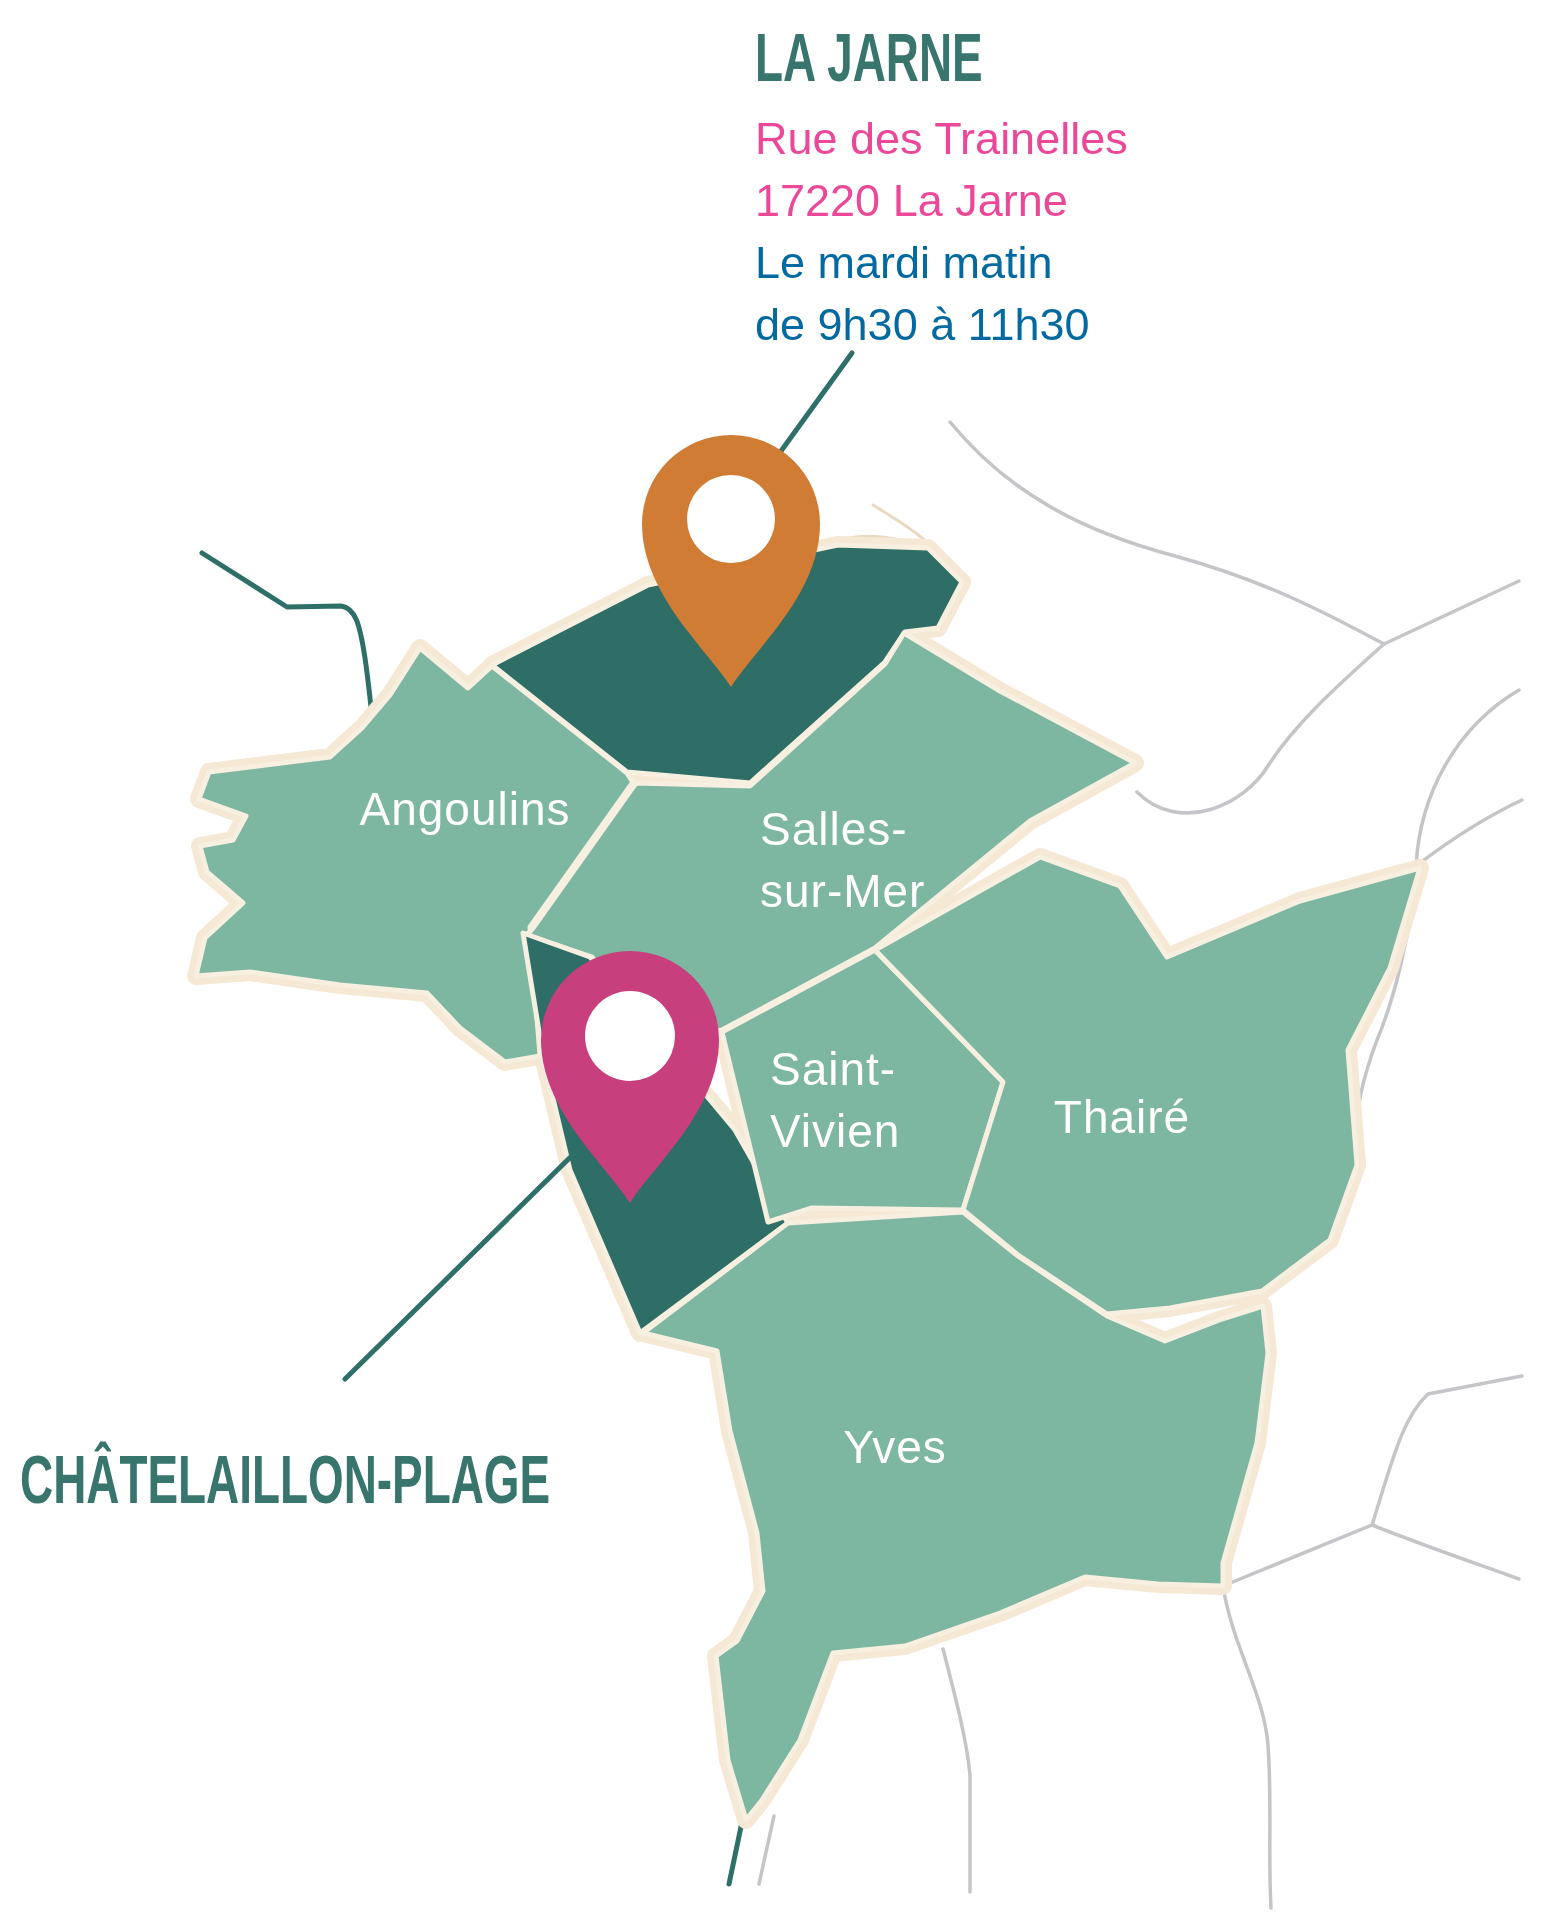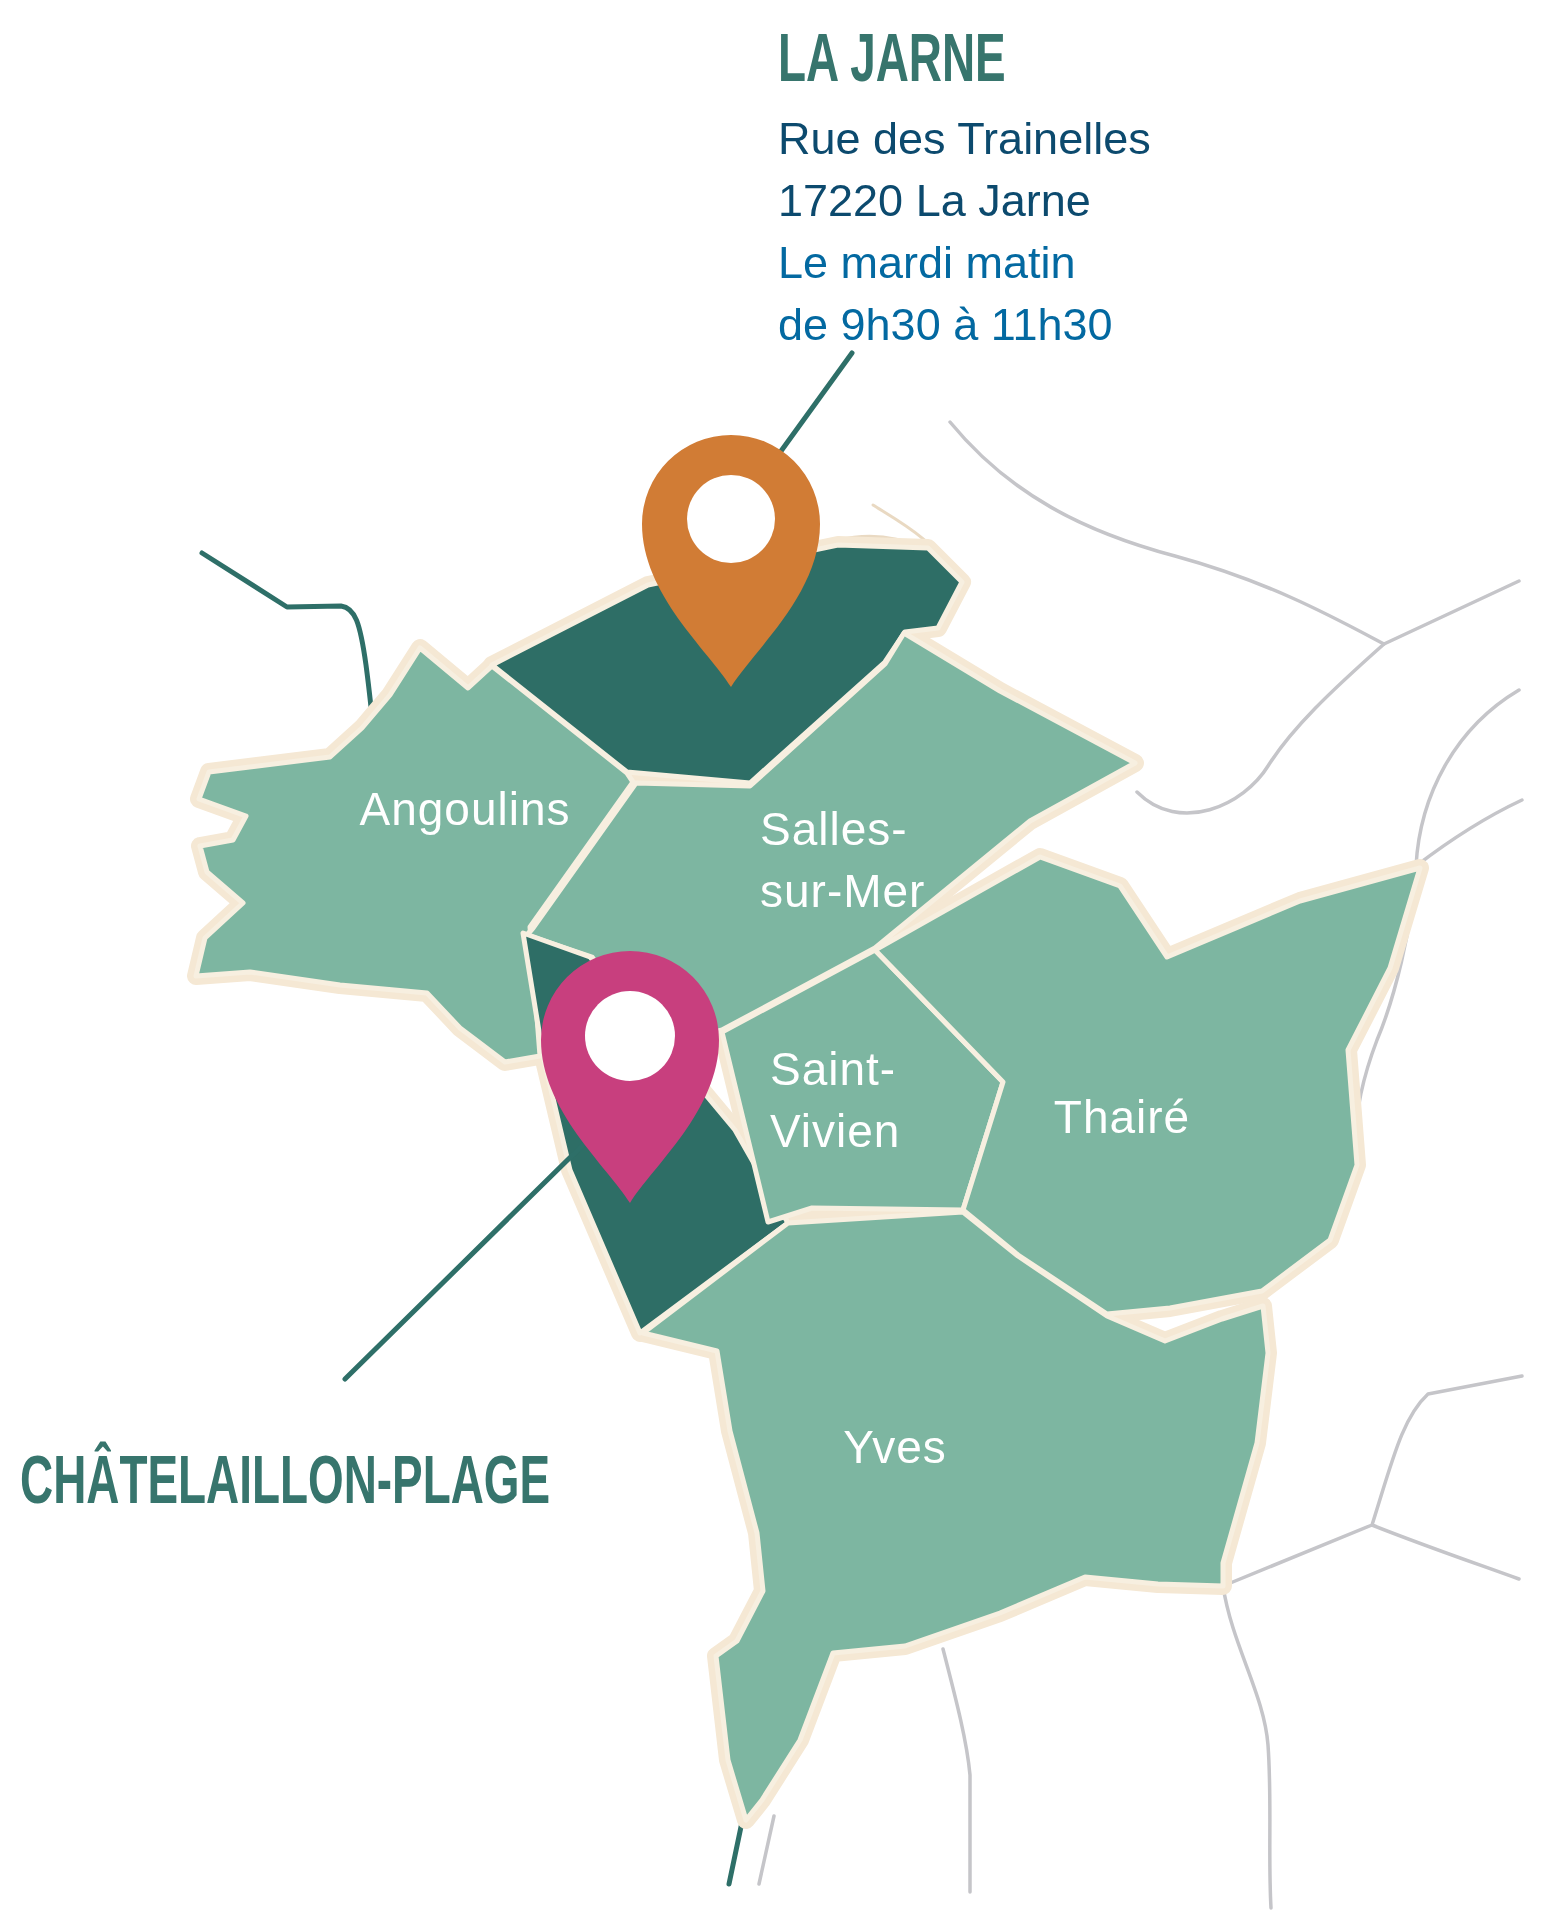--- a/index.html
+++ b/index.html
@@ -20,21 +20,21 @@
     color:#37756d;
     letter-spacing:0px;
     white-space:nowrap;
   }
   .block-title .squeeze{
     display:inline-block;
     transform:scale(0.74,1.12);
     transform-origin:left bottom;
   }
   .block-lines{font-size:45px;line-height:62px;white-space:nowrap;}
-  .addr{color:#0c4a6e;}
+  .addr{color:#ec4899;}
   .sched-orange{color:#0369a1;}
   .sched-pink{color:#c93e7e;}
 
   .map-label{
     position:absolute;
     color:#ffffff;
     font-size:46px;
     line-height:62px;
     letter-spacing:1px;
     white-space:nowrap;
@@ -90,21 +90,21 @@
     <g>
       <path d="M731,687 C708,650 642,594 642,524 A89,89 0 1 1 820,524 C820,594 754,650 731,687 Z" fill="#d17c35"></path>
       <circle cx="731" cy="519" r="44" fill="#ffffff"></circle>
     </g>
     <g>
       <path d="M630,1203 C607,1166 541,1110 541,1040 A89,89 0 1 1 719,1040 C719,1110 653,1166 630,1203 Z" fill="#c83f7e"></path>
       <circle cx="630" cy="1036" r="45" fill="#ffffff"></circle>
     </g>
   </svg>
 
-  <div class="txt-block" style="left:778px;top:28px;">
+  <div class="txt-block" style="left:755px;top:28px;">
     <div class="block-title"><span class="squeeze">LA JARNE</span></div>
     <div class="block-lines" style="margin-top:14px;">
       <div class="addr">Rue des Trainelles</div>
       <div class="addr">17220 La Jarne</div>
       <div class="sched-orange">Le mardi matin</div>
       <div class="sched-orange">de 9h30 à 11h30</div>
     </div>
   </div>
 
   <div class="txt-block" style="left:20px;top:1450px;">

